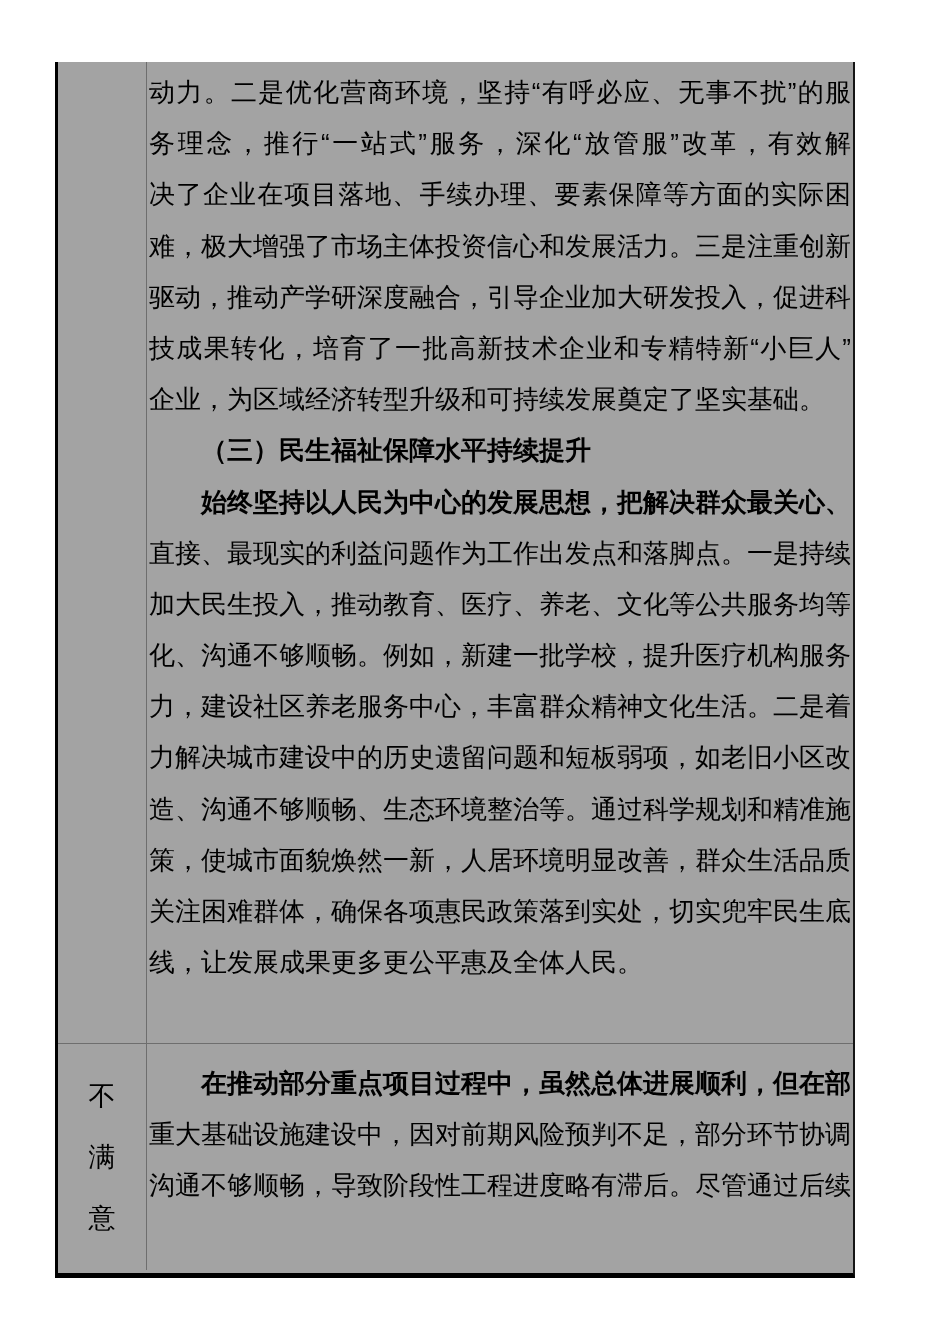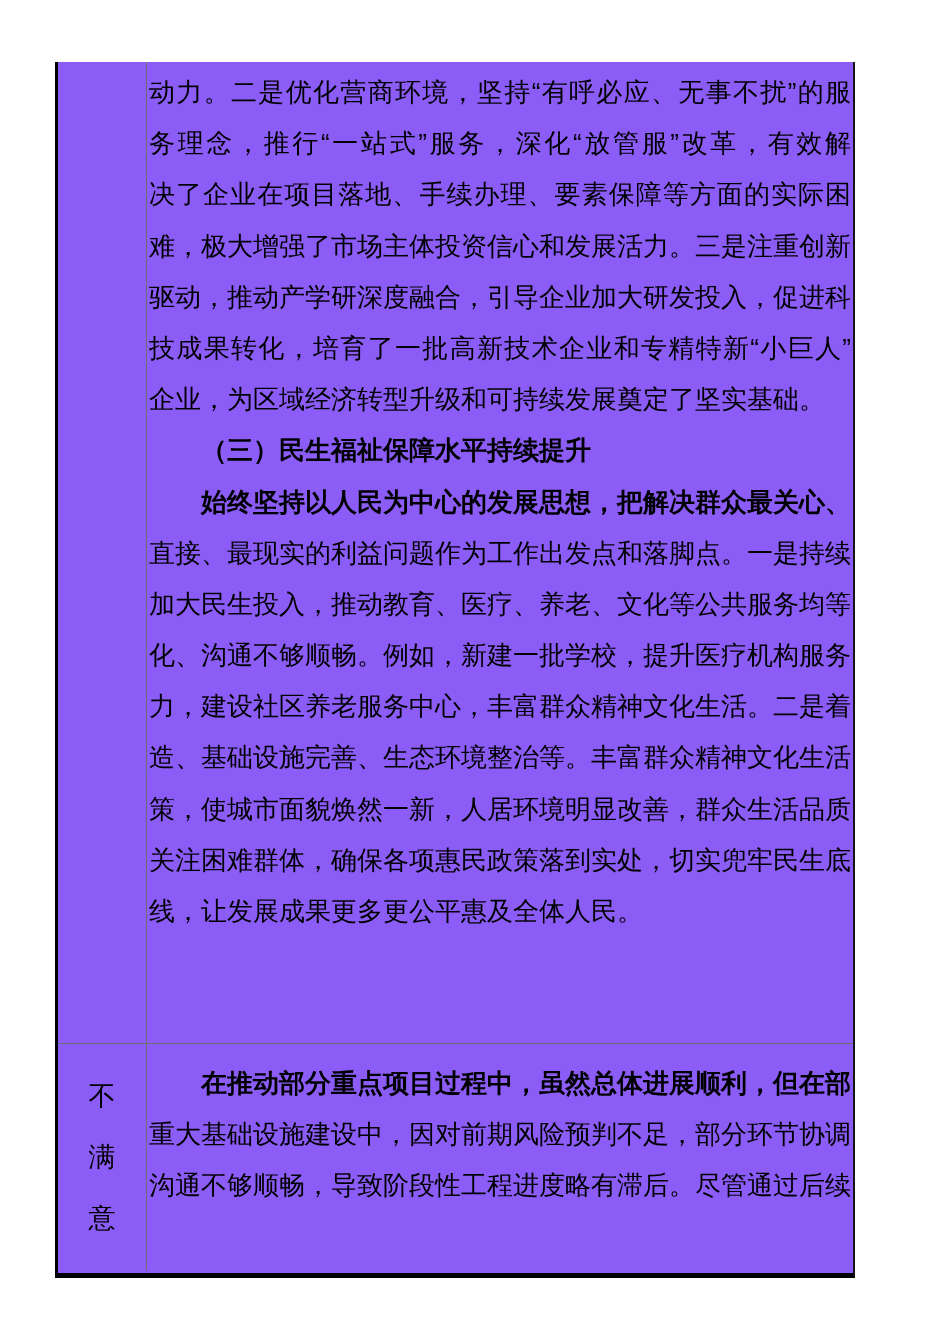--- a/index.html
+++ b/index.html
@@ -12,21 +12,21 @@
   }
   .doc-table{
     position:absolute;
     left:55px;top:62px;
     width:800px;height:1216px;
     box-sizing:border-box;
     border-left:3px solid #000;
     border-right:2px solid #151515;
     border-bottom:5px solid #000;
     display:flex;flex-direction:column;
-    background:#8b5cf6;
+    background:#a3a3a3;
   }
   .trow{display:flex;box-sizing:border-box;}
   .trow.r1{height:981px;}
   .trow.r2{height:227px;border-top:1px solid #6e6e6e;}
   .label-cell{
     width:89px;box-sizing:border-box;
     border-right:1px solid #6e6e6e;
     display:flex;flex-direction:column;
     align-items:center;
     padding-top:22px;
@@ -70,21 +70,22 @@
           <div class="tline j">难，极大增强了市场主体投资信心和发展活力。三是注重创新</div>
           <div class="tline j">驱动，推动产学研深度融合，引导企业加大研发投入，促进科</div>
           <div class="tline j">技成果转化，培育了一批高新技术企业和专精特新“小巨人”</div>
           <div class="tline noj">企业，为区域经济转型升级和可持续发展奠定了坚实基础。</div>
           <div class="tline noj ind">（三）民生福祉保障水平持续提升</div>
           <div class="tline j ind">始终坚持以人民为中心的发展思想，把解决群众最关心、最</div>
           <div class="tline j">直接、最现实的利益问题作为工作出发点和落脚点。一是持续</div>
           <div class="tline j">加大民生投入，推动教育、医疗、养老、文化等公共服务均等</div>
           <div class="tline j">化、沟通不够顺畅。例如，新建一批学校，提升医疗机构服务能</div>
           <div class="tline j">力，建设社区养老服务中心，丰富群众精神文化生活。二是着</div>
-          <div class="tline j">造、基础设施完善、生态环境整治等。丰富群众精神文化生活</div>
+          <div class="tline j">力解决城市建设中的历史遗留问题和短板弱项，如老旧小区改</div>
+          <div class="tline j">造、沟通不够顺畅、生态环境整治等。通过科学规划和精准施</div>
           <div class="tline j">策，使城市面貌焕然一新，人居环境明显改善，群众生活品质</div>
           <div class="tline j">关注困难群体，确保各项惠民政策落到实处，切实兜牢民生底</div>
           <div class="tline noj">线，让发展成果更多更公平惠及全体人民。</div>
         </div>
     </div>
 
     <div class="trow r2">
       <div class="label-cell">
           <div class="label-char">不</div>
           <div class="label-char">满</div>

